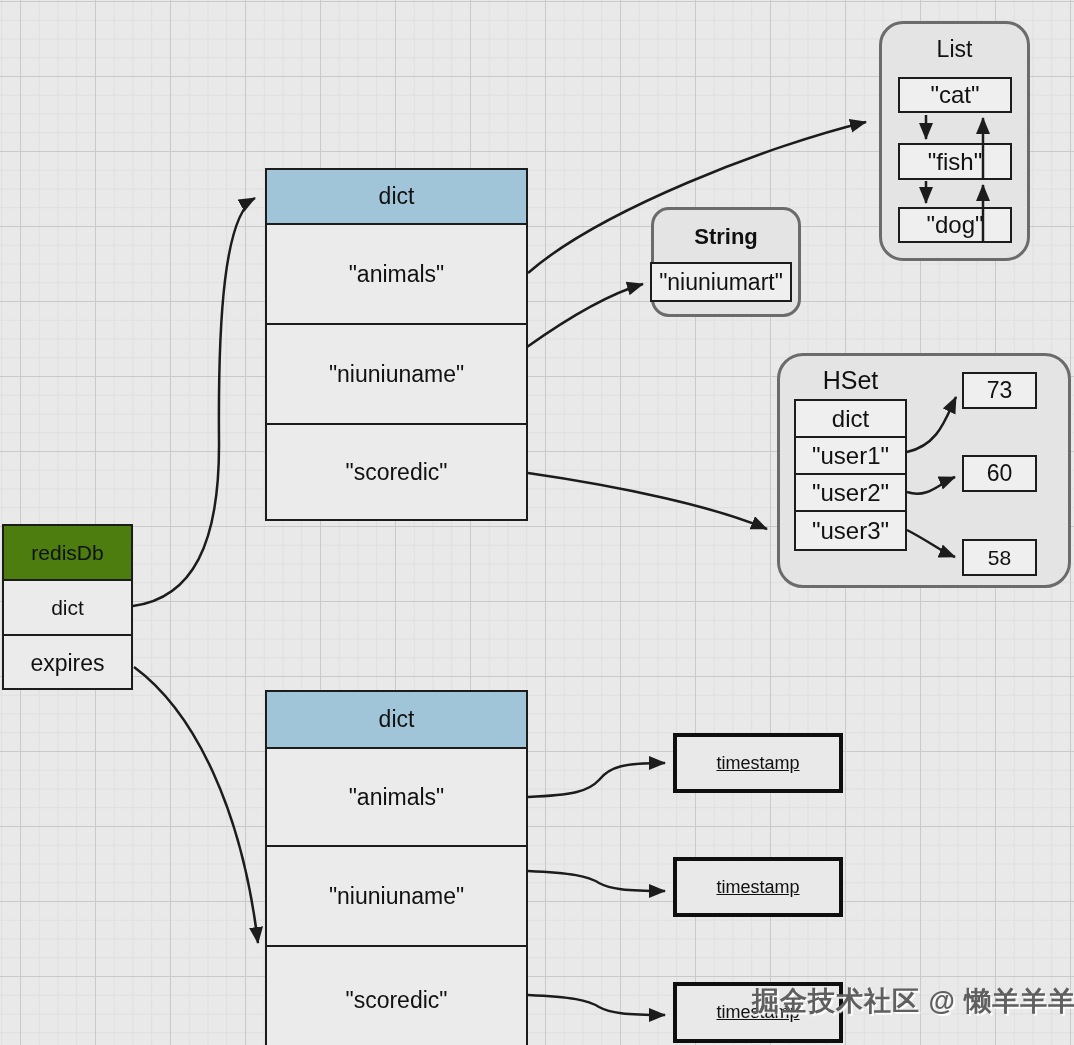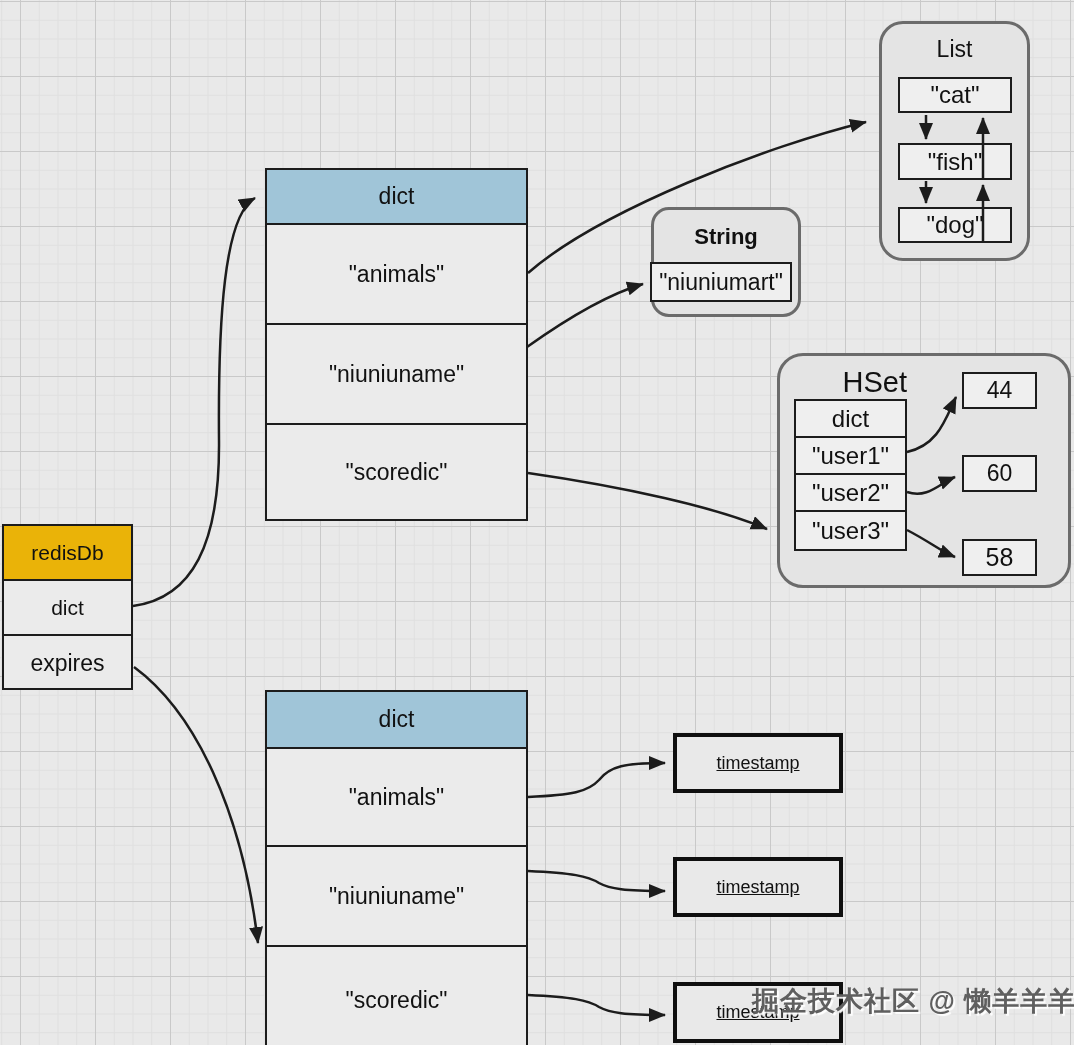--- a/index.html
+++ b/index.html
@@ -15,21 +15,21 @@
     background-size:75px 75px, 75px 75px, 18.75px 18.75px, 18.75px 18.75px;
     background-position:20px 1px, 20px 1px, 1.25px 1px, 1.25px 1px;
   }
   .tbl { position:absolute; box-sizing:border-box; border:2px solid #1c1c1c; background:#ebebeb; z-index:2; }
   .tbl .hdr, .tbl .row {
     box-sizing:border-box; display:flex; align-items:center; justify-content:center;
     border-bottom:2px solid #1c1c1c; font-size:23px;
   }
   .tbl .row:last-child { border-bottom:none; }
   .hdr-blue { background:#a0c5d8; }
-  .hdr-teal { background:#eab308; }
+  .hdr-teal { background:#4d7c0f; }
 
   .rbox { position:absolute; box-sizing:border-box; border:3px solid #6b6b6b; border-radius:24px; background:#e4e4e4; z-index:1; }
   .rbox-title { position:absolute; text-align:center; font-size:23px; z-index:2; }
 
   .cell { position:absolute; box-sizing:border-box; border:2px solid #1c1c1c; background:#efefef;
           display:flex; align-items:center; justify-content:center; font-size:24px; z-index:2; }
 
   .minitbl { position:absolute; box-sizing:border-box; border:2px solid #1c1c1c; background:#efefef; z-index:2; }
   .minitbl .row { box-sizing:border-box; height:37px; display:flex; align-items:center; justify-content:center;
                   border-bottom:2px solid #1c1c1c; font-size:24px; }
@@ -72,30 +72,30 @@
   <div class="rbox-title" style="left:879px; top:36px; width:151px;">List</div>
   <div class="cell" style="left:898px; top:77px;  width:114px; height:36px;">"cat"</div>
   <div class="cell" style="left:898px; top:143px; width:114px; height:37px;">"fish"</div>
   <div class="cell" style="left:898px; top:207px; width:114px; height:36px;">"dog"</div>
 
   <div class="rbox" style="left:651px; top:207px; width:150px; height:110px; border-radius:18px;"></div>
   <div class="rbox-title" style="left:651px; top:224px; width:150px; font-size:22px;font-weight:bold;">String</div>
   <div class="cell" style="left:650px; top:262px; width:142px; height:40px; font-size:23px;">"niuniumart"</div>
 
   <div class="rbox" style="left:777px; top:353px; width:294px; height:235px; border-radius:26px;"></div>
-  <div class="rbox-title" style="left:794px; top:366px; width:113px; font-size:29px;text-align:right;">HSet</div>
+  <div class="rbox-title" style="left:794px; top:366px; width:113px; font-size:25px;">HSet</div>
   <div class="minitbl" style="left:794px; top:399px; width:113px;">
     <div class="row">dict</div>
     <div class="row">"user1"</div>
     <div class="row">"user2"</div>
     <div class="row">"user3"</div>
   </div>
-  <div class="cell" style="left:962px; top:372px; width:75px; height:37px; font-size:23px;">44</div>
+  <div class="cell" style="left:962px; top:372px; width:75px; height:37px; font-size:23px;">73</div>
   <div class="cell" style="left:962px; top:455px; width:75px; height:37px; font-size:23px;">60</div>
-  <div class="cell" style="left:962px; top:539px; width:75px; height:37px; font-size:25px;">58</div>
+  <div class="cell" style="left:962px; top:539px; width:75px; height:37px; font-size:21px;">58</div>
 
   <div class="tsbox" style="left:673px; top:733px; width:170px; height:60px;">timestamp</div>
   <div class="tsbox" style="left:673px; top:857px; width:170px; height:60px;">timestamp</div>
   <div class="tsbox" style="left:673px; top:982px; width:170px; height:61px;">timestamp</div>
 
   <svg id="connectors" width="1074" height="1045" viewBox="0 0 1074 1045">
     <defs>
       <marker id="ah" markerUnits="userSpaceOnUse" markerWidth="20" markerHeight="16" refX="16" refY="7" orient="auto">
         <path d="M0,0 L17,7 L0,14 Z" fill="#1c1c1c"></path>
       </marker>

